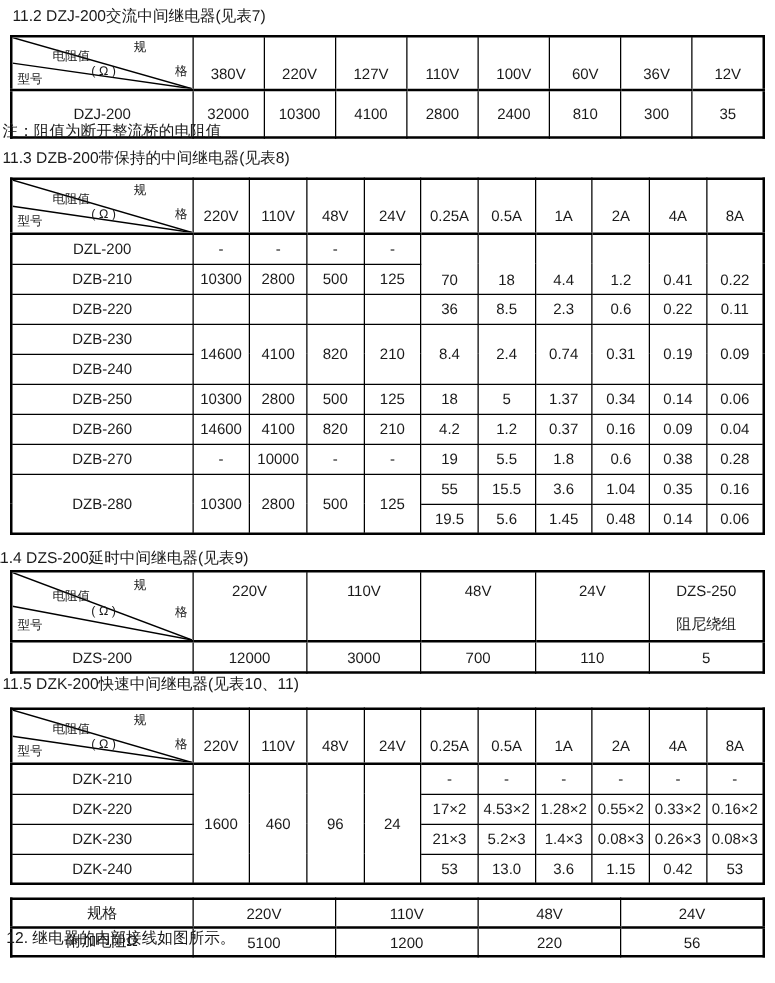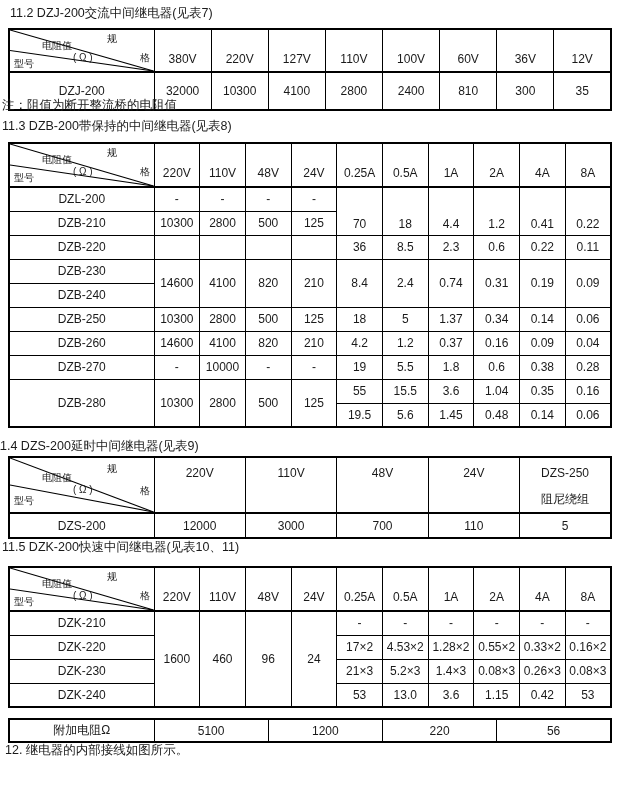--- a/index.html
+++ b/index.html
@@ -358,20 +358,27 @@
     </tbody>
 </table>
 
 <table class="grid t11 abs" style="left:8px;top:718px">
   <colgroup>
       <col style="width:145px">
       <col span="4">
     </colgroup>
   <tbody>
       <tr>
+        <td>规格</td>
+        <td>220V</td>
+        <td>110V</td>
+        <td>48V</td>
+        <td>24V</td>
+      </tr>
+      <tr>
         <td>附加电阻Ω</td>
         <td>5100</td>
         <td>1200</td>
         <td>220</td>
         <td>56</td>
       </tr>
     </tbody>
 </table>
 
 <div class="abs hd" style="left:5px;top:743px">12. 继电器的内部接线如图所示。</div>

